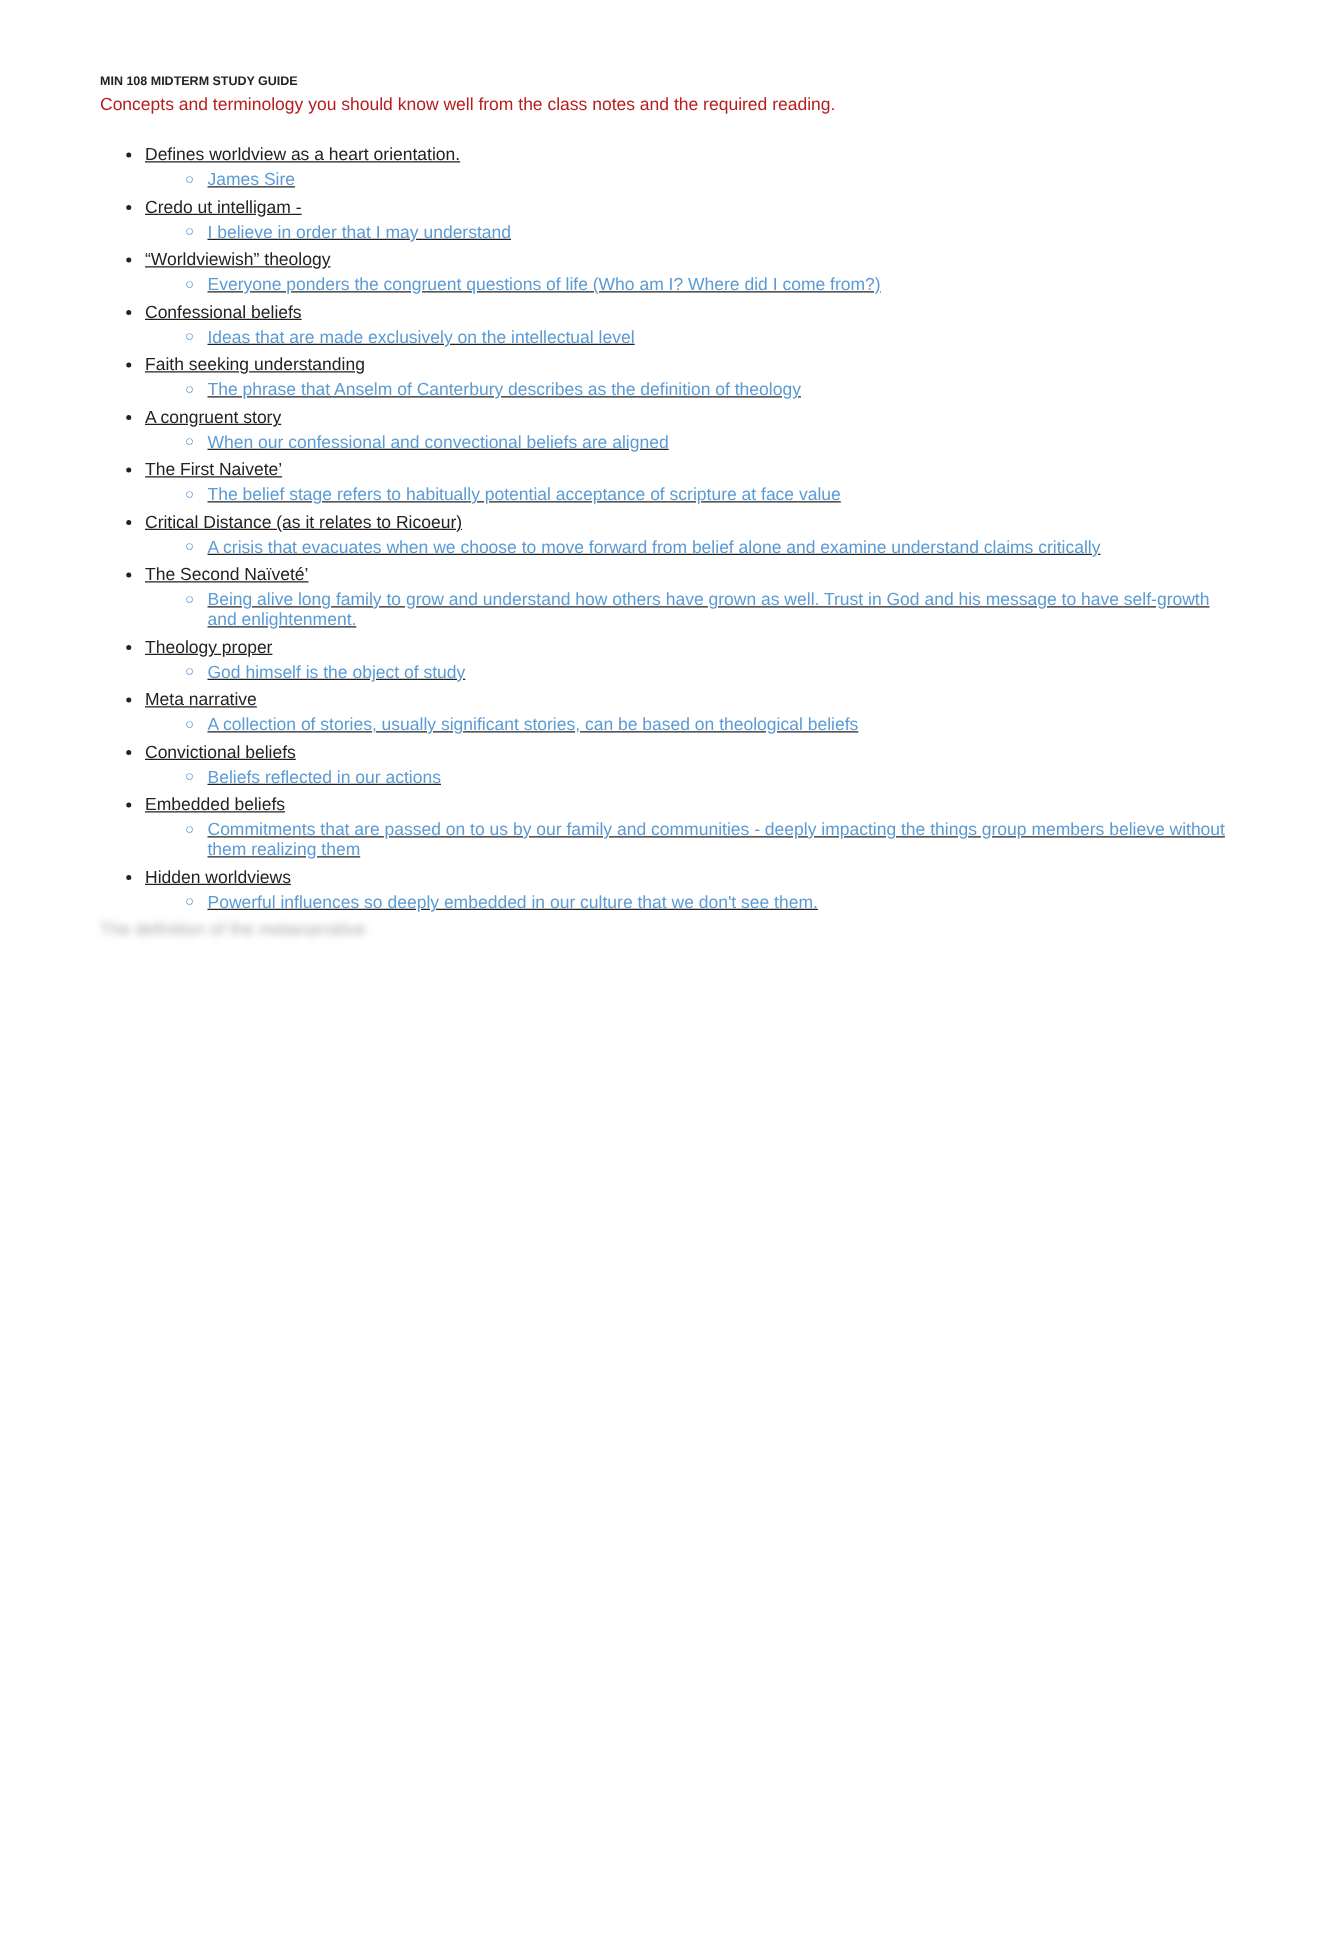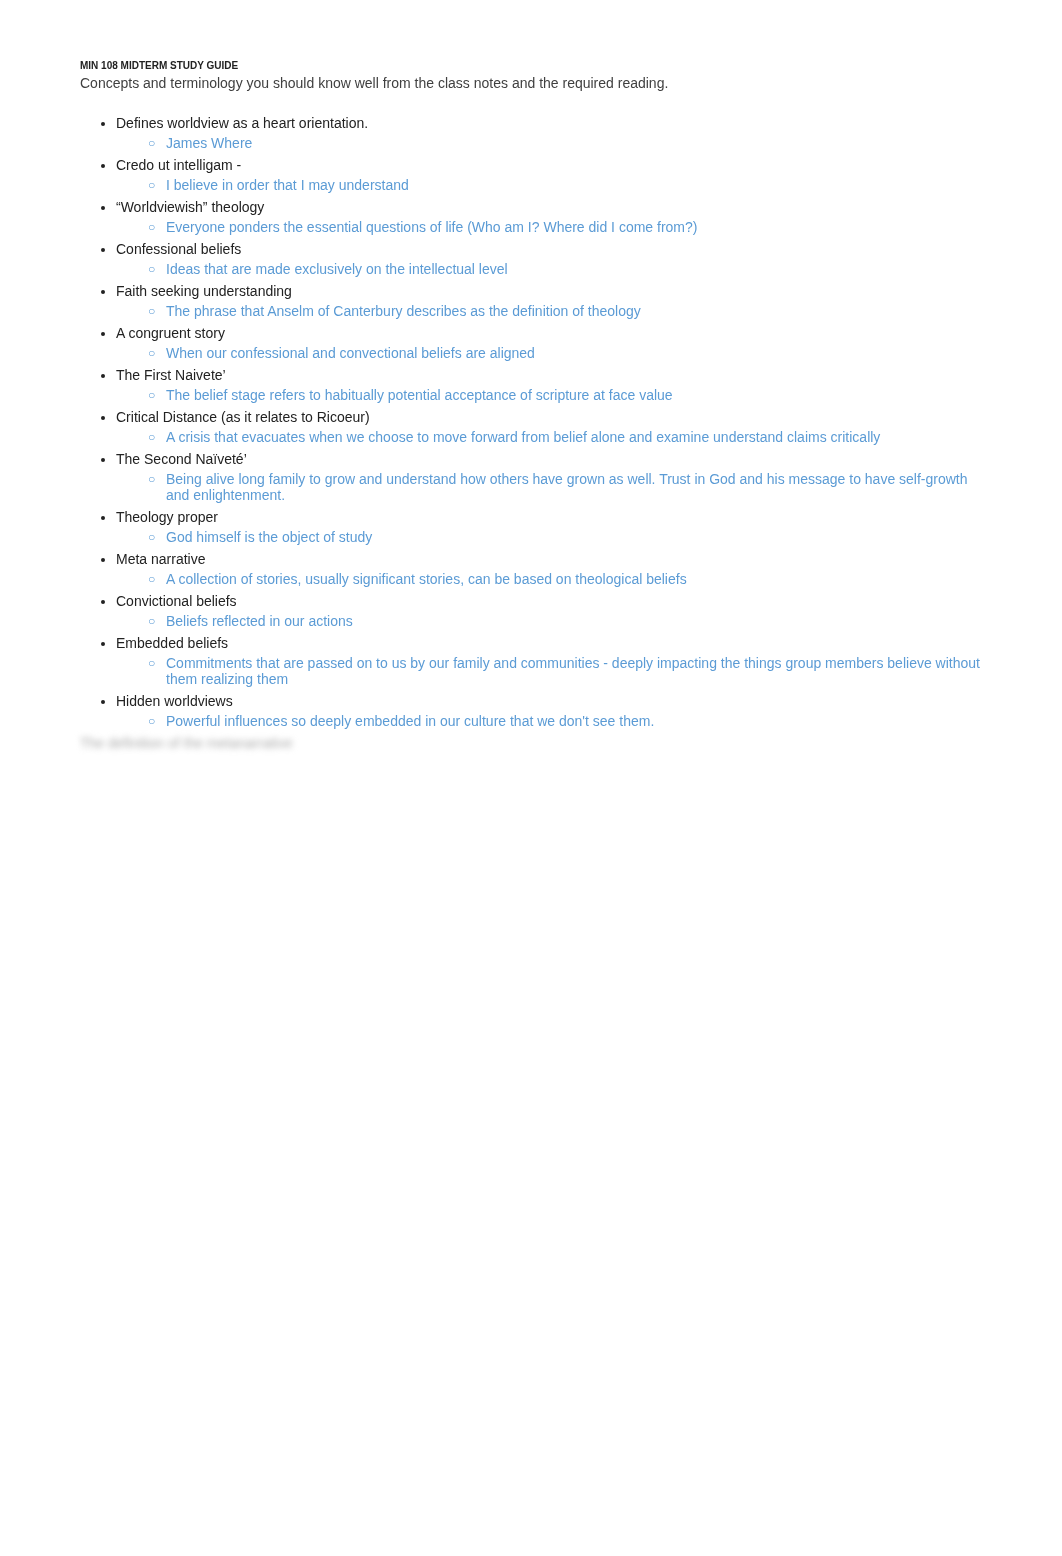--- a/index.html
+++ b/index.html
@@ -17,32 +17,33 @@
       padding: 60px 80px;
     }
     .page-title {
       font-size: 10px;
       font-weight: bold;
       color: #222;
       margin-bottom: 4px;
     }
     .page-subtitle {
       font-size: 14px;
-      color: #404040;
+      color: #b91c1c;
       margin-bottom: 24px;
     }
     ul.main-list {
       list-style-type: disc;
       padding-left: 36px;
       margin-bottom: 4px;
     }
     ul.main-list > li {
       margin-bottom: 6px;
       font-size: 14px;
       color: #222;
+      text-decoration: underline;
     }
     ul.sub-list {
       list-style-type: none;
       padding-left: 32px;
       margin-top: 4px;
     }
     ul.sub-list > li {
       position: relative;
       color: #5b9bd5;
       font-size: 14px;
@@ -66,27 +67,27 @@
     }
   </style>
 </head>
 <body>
 
 <div class="page-title">MIN 108 MIDTERM STUDY GUIDE</div>
 <div class="page-subtitle">Concepts and terminology you should know well from the class notes and the required reading.</div>
 
 <ul class="main-list">
 <li>Defines worldview as a heart orientation.<ul class="sub-list">
-        <li>James Where</li>
+        <li>James Sire</li>
       </ul></li>
     <li>Credo ut intelligam -<ul class="sub-list">
         <li>I believe in order that I may understand</li>
       </ul></li>
     <li>“Worldviewish” theology<ul class="sub-list">
-        <li>Everyone ponders the essential questions of life (Who am I? Where did I come from?)</li>
+        <li>Everyone ponders the congruent questions of life (Who am I? Where did I come from?)</li>
       </ul></li>
     <li>Confessional beliefs<ul class="sub-list">
         <li>Ideas that are made exclusively on the intellectual level</li>
       </ul></li>
     <li>Faith seeking understanding<ul class="sub-list">
         <li>The phrase that Anselm of Canterbury describes as the definition of theology</li>
       </ul></li>
     <li>A congruent story<ul class="sub-list">
         <li>When our confessional and convectional beliefs are aligned</li>
       </ul></li>

